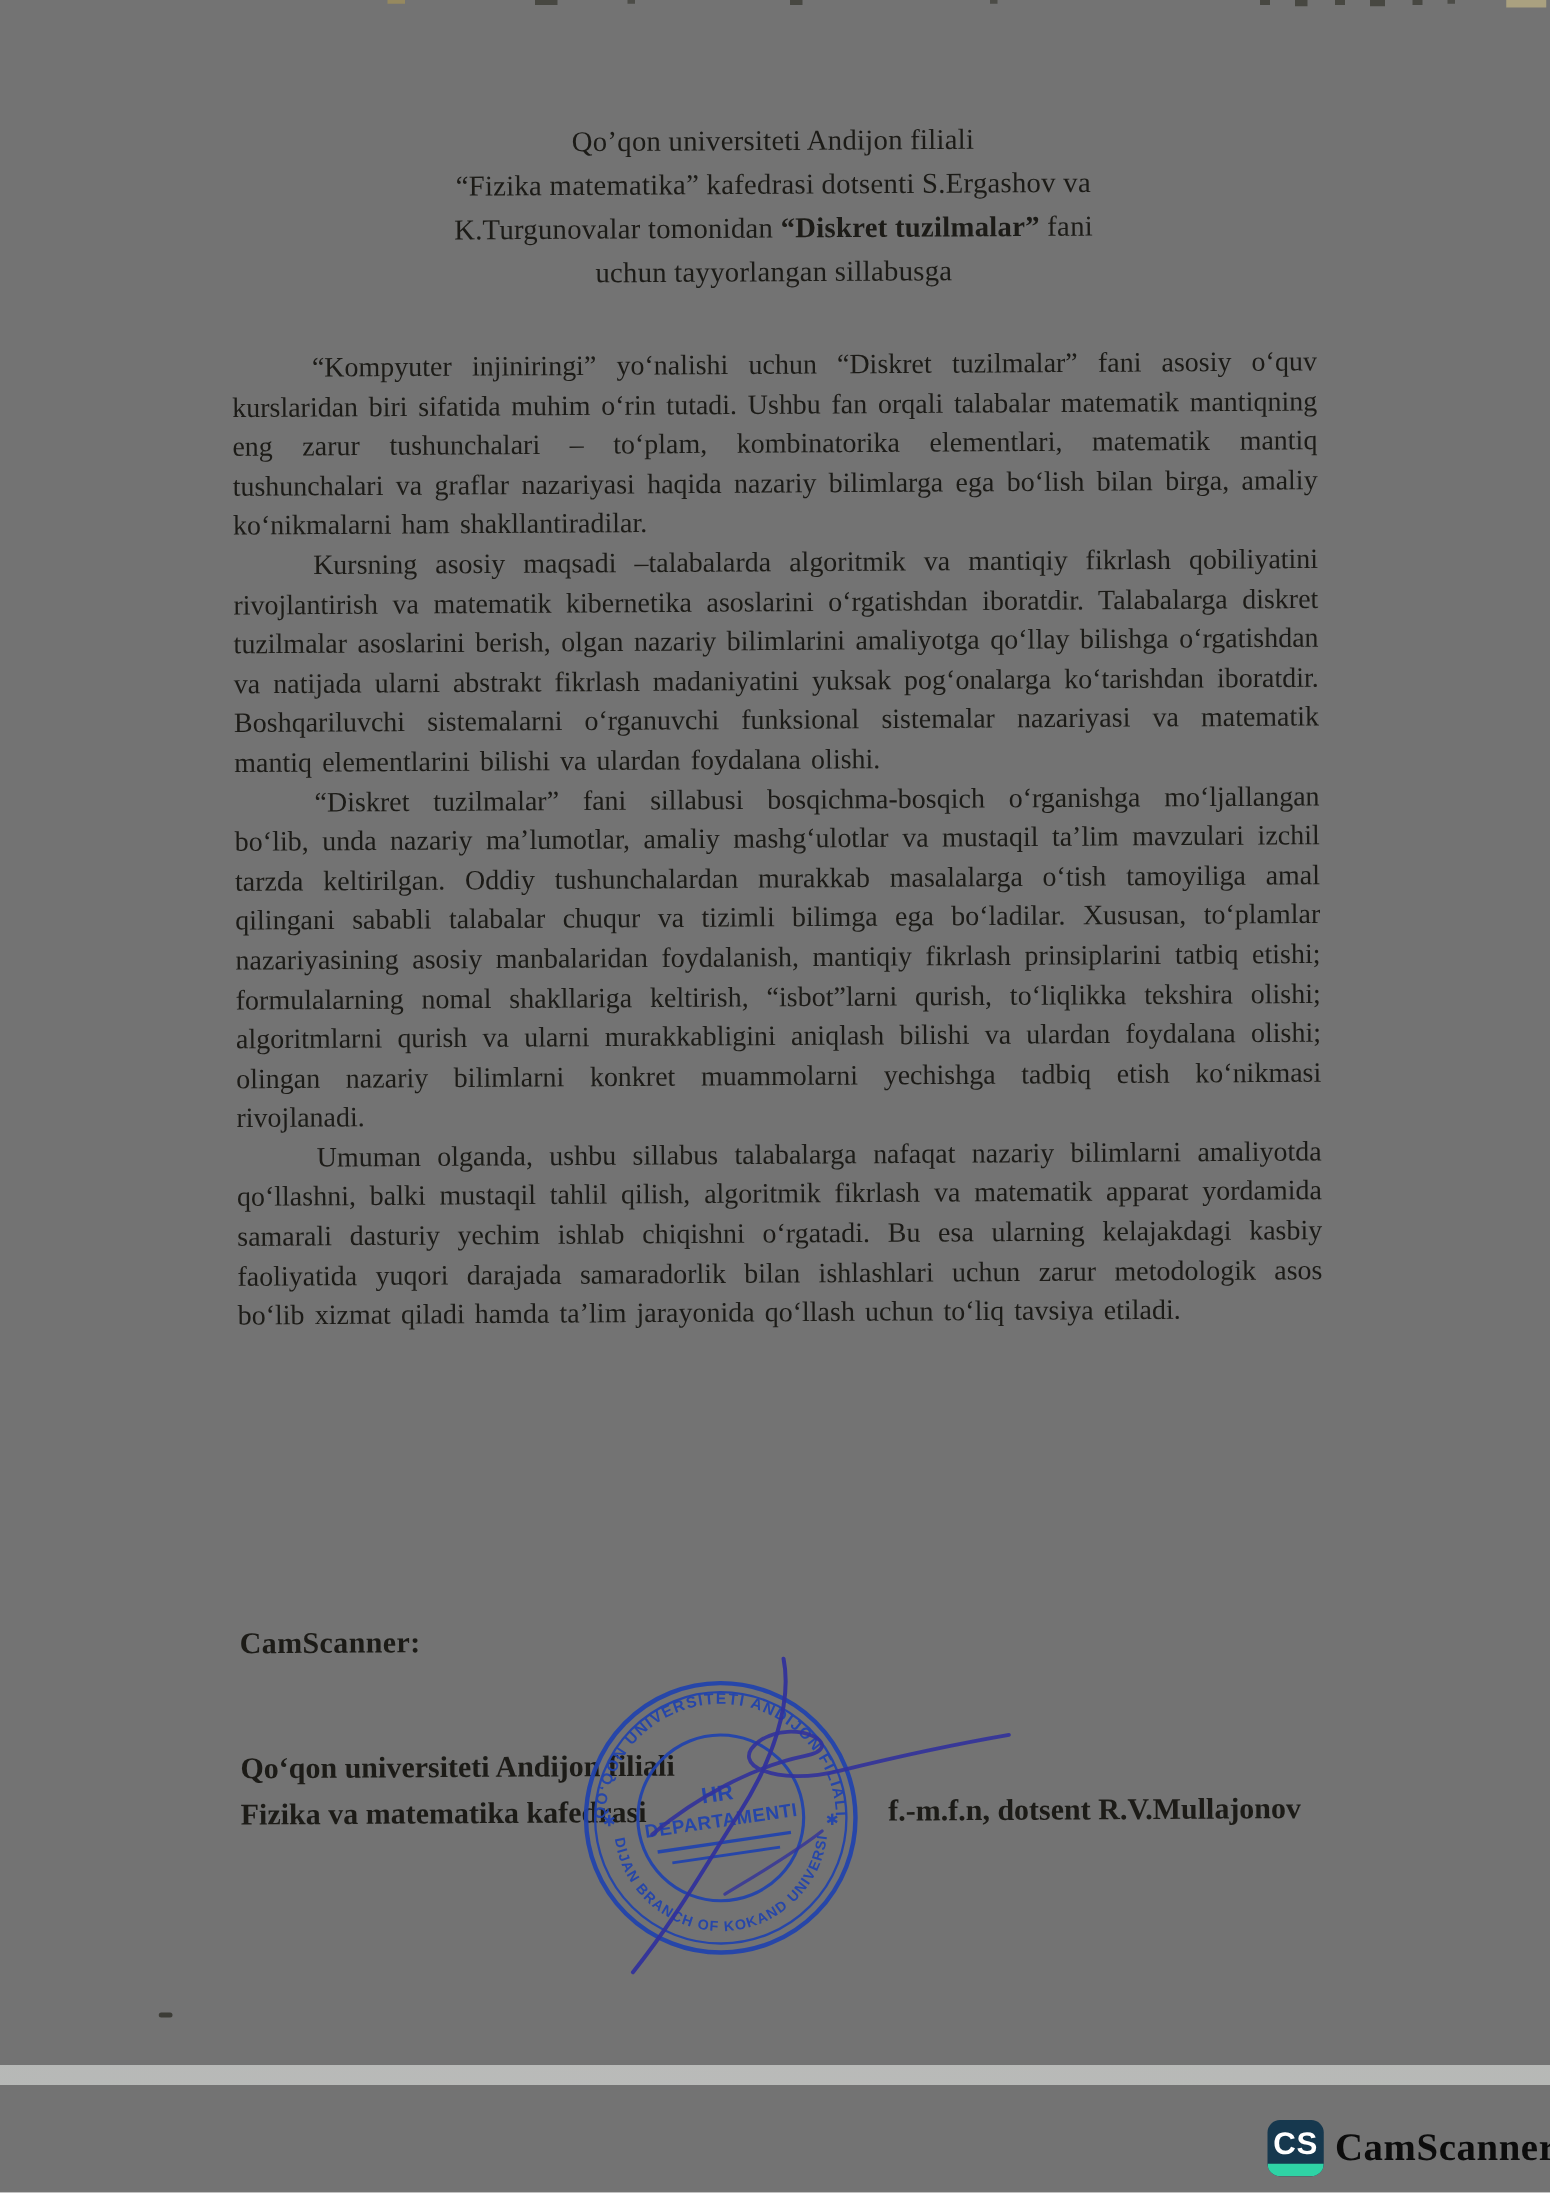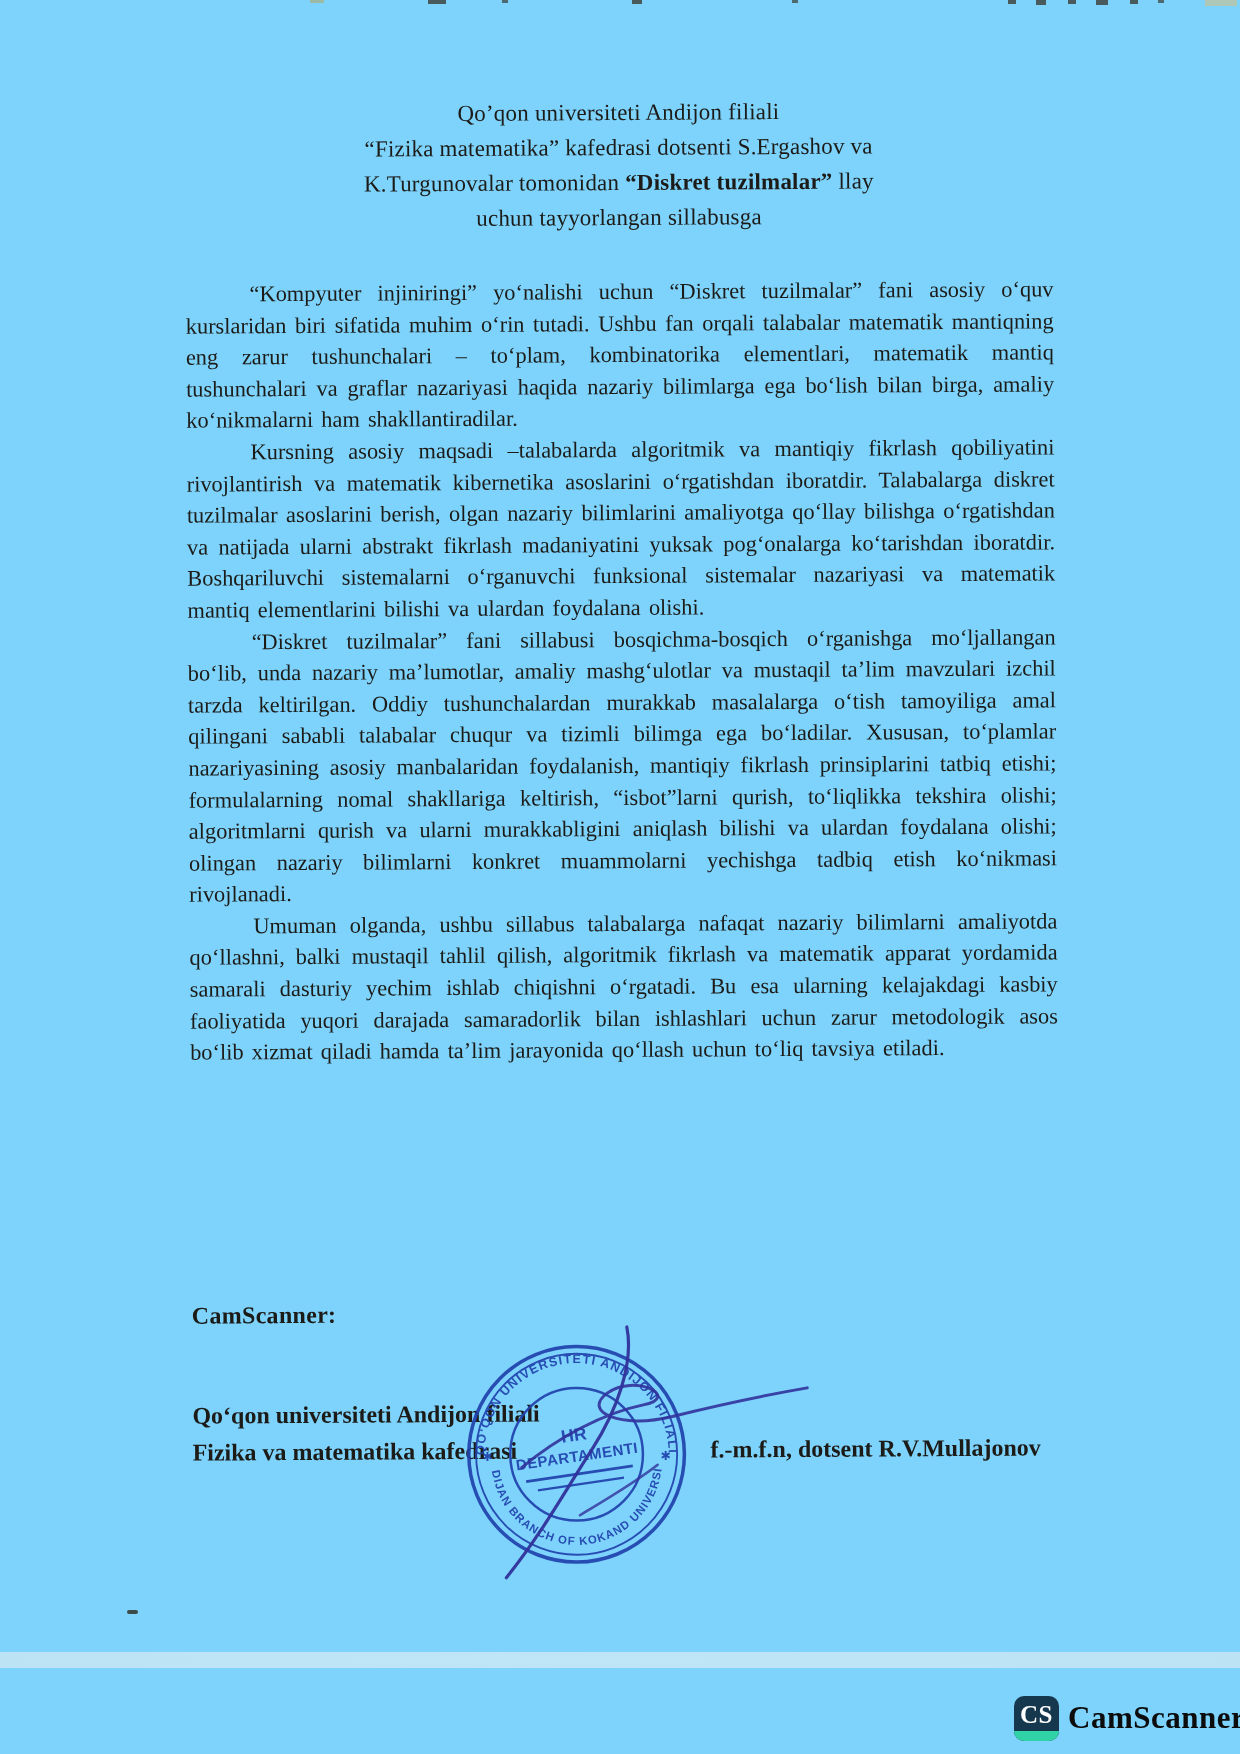--- a/index.html
+++ b/index.html
@@ -1,19 +1,19 @@
 <!DOCTYPE html>
 <html><head>
 <meta charset="utf-8">
 <style>
   html,body{margin:0;padding:0;background:#ffffff;}
   .page{
     position:relative;
     width:1240px;height:1754px;
-    background:#7dd3fc;
+    background:#737373;
     overflow:hidden;
     font-family:"Liberation Serif", serif;
     color:#1c1b17;
   }
   .scan-rotate{
     position:absolute;inset:0;
     transform:rotate(-0.35deg);
     transform-origin:50% 40%;
   }
   
@@ -60,21 +60,21 @@
   .camscanner{
     position:absolute;left:1014px;top:1694px;height:48px;
     display:flex;align-items:center;gap:9px;z-index:5;
   }
   .cs-icon{
     position:relative;width:45px;height:45px;border-radius:10px;
     background:#16384e;overflow:hidden;flex:0 0 auto;
     display:flex;align-items:center;justify-content:center;
   }
   .cs-icon span{
-    color:#ffffff;font-family:Liberation Serif, serif;
+    color:#ffffff;font-family:Liberation Sans, sans-serif;
     font-weight:bold;font-size:25px;margin-top:-6px;letter-spacing:0.5px;
   }
   .cs-teal{position:absolute;left:0;right:0;bottom:0;height:10px;background:#2fd3a5;}
   .cs-label{
     font-family:"Liberation Serif",serif;font-size:31px;font-weight:600;color:#0c0c0c;
     letter-spacing:0.5px;
   }
   
   .speck{position:absolute;display:block;}
   .bottom-band{
@@ -106,21 +106,21 @@
   <span class="speck" style="left:1205px;top:0;width:32px;height:6px;background:#cfc089;opacity:.6;"></span>
 
   <div class="bottom-band"></div>
   <span class="dash-mark"></span>
 
   <div class="scan-rotate">
 
     <div class="title-block">
       <div>Qo’qon universiteti Andijon filiali</div>
       <div>“Fizika matematika” kafedrasi dotsenti S.Ergashov va</div>
-      <div><span>K.Turgunovalar  tomonidan  </span><span class="bold">“Diskret tuzilmalar”</span><span> llay</span></div>
+      <div><span>K.Turgunovalar  tomonidan  </span><span class="bold">“Diskret tuzilmalar”</span><span> fani</span></div>
       <div>uchun tayyorlangan sillabusga</div>
     </div>
 
     <div class="body-block">
       <p>“Kompyuter injiniringi” yo‘nalishi uchun “Diskret tuzilmalar” fani asosiy o‘quv kurslaridan biri sifatida muhim o‘rin tutadi. Ushbu fan orqali talabalar matematik mantiqning eng zarur tushunchalari – to‘plam, kombinatorika elementlari, matematik mantiq tushunchalari va graflar nazariyasi haqida nazariy bilimlarga ega bo‘lish bilan birga, amaliy ko‘nikmalarni ham shakllantiradilar.</p>
       <p>Kursning asosiy maqsadi –talabalarda algoritmik va mantiqiy fikrlash qobiliyatini rivojlantirish va matematik kibernetika asoslarini o‘rgatishdan iboratdir. Talabalarga diskret tuzilmalar asoslarini berish, olgan nazariy bilimlarini amaliyotga qo‘llay bilishga o‘rgatishdan va natijada ularni abstrakt fikrlash madaniyatini yuksak pog‘onalarga ko‘tarishdan iboratdir. Boshqariluvchi sistemalarni o‘rganuvchi funksional sistemalar nazariyasi va matematik mantiq elementlarini bilishi va ulardan foydalana olishi.</p>
       <p>“Diskret tuzilmalar” fani sillabusi bosqichma-bosqich o‘rganishga mo‘ljallangan bo‘lib, unda nazariy ma’lumotlar, amaliy mashg‘ulotlar va mustaqil ta’lim mavzulari izchil tarzda keltirilgan. Oddiy tushunchalardan murakkab masalalarga o‘tish tamoyiliga amal qilingani sababli talabalar chuqur va tizimli bilimga ega bo‘ladilar. Xususan, to‘plamlar nazariyasining asosiy manbalaridan foydalanish, mantiqiy fikrlash prinsiplarini tatbiq etishi; formulalarning nomal shakllariga keltirish, “isbot”larni qurish, to‘liqlikka tekshira olishi; algoritmlarni qurish va ularni murakkabligini aniqlash bilishi va ulardan foydalana olishi; olingan nazariy bilimlarni konkret muammolarni yechishga tadbiq etish ko‘nikmasi rivojlanadi.</p>
       <p>Umuman olganda, ushbu sillabus talabalarga nafaqat nazariy bilimlarni amaliyotda qo‘llashni, balki mustaqil tahlil qilish, algoritmik fikrlash va matematik apparat yordamida samarali dasturiy yechim ishlab chiqishni o‘rgatadi. Bu esa ularning kelajakdagi kasbiy faoliyatida yuqori darajada samaradorlik bilan ishlashlari uchun zarur metodologik asos bo‘lib xizmat qiladi hamda ta’lim jarayonida qo‘llash uchun to‘liq tavsiya etiladi.</p>
     </div>
 

